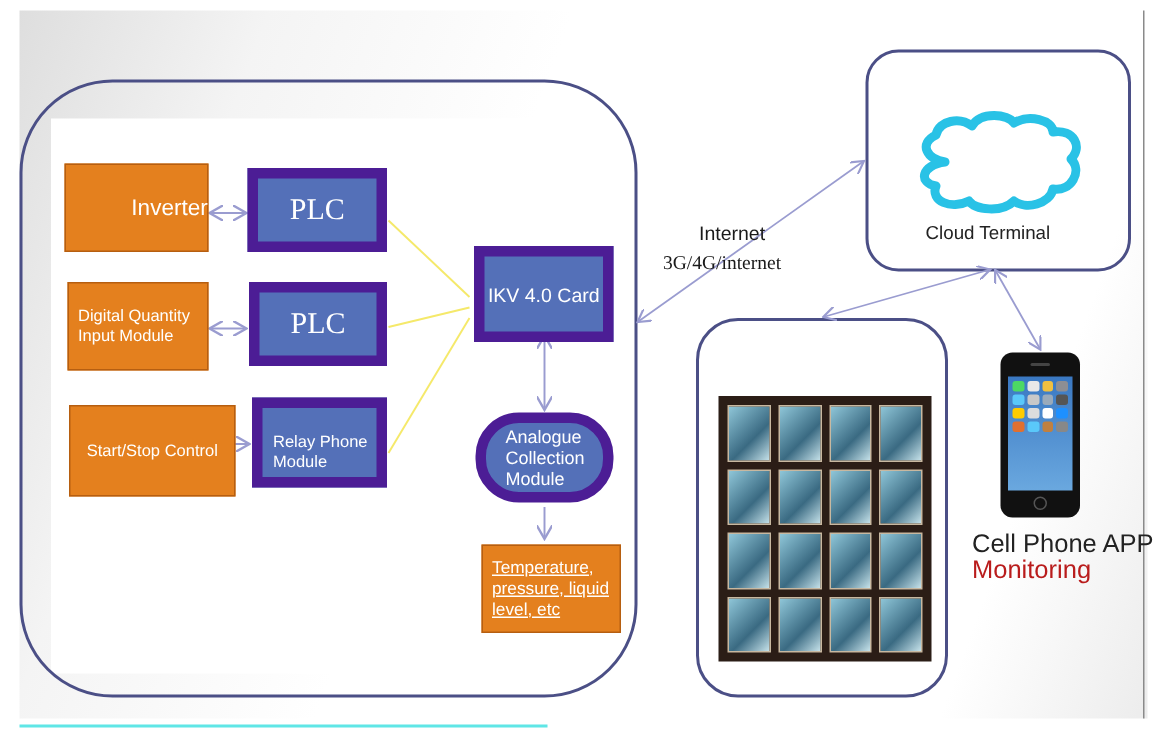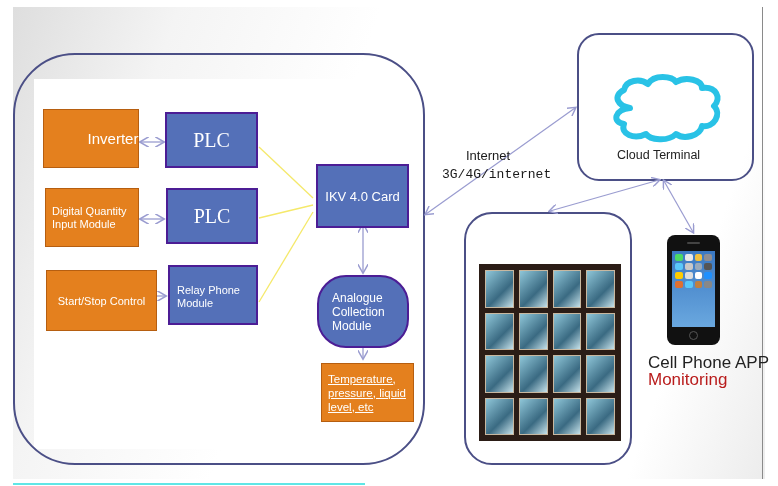--- a/index.html
+++ b/index.html
@@ -5,21 +5,21 @@
   html, body { margin:0; padding:0; background:#ffffff; }
   body { width:778px; height:486px; position:relative; overflow:hidden; font-family:"Liberation Sans", sans-serif; }
   .slide { position:absolute; left:13px; top:7px; width:752px; height:472px;
     background: linear-gradient(110deg, #dedede 0%, #f4f4f4 18%, #ffffff 40%, #ffffff 85%, #ececec 100%); }
   .right-edge { position:absolute; left:762px; top:7px; width:1px; height:472px; background:#8a8a8a; }
   .inner-white { position:absolute; left:34px; top:79px; width:380px; height:370px; background:#ffffff; }
   .cyan-line { position:absolute; left:13px; top:483px; width:352px; height:2px; background:#5fe6e6; }
   .rbox { position:absolute; border:2px solid #4b4f86; background:transparent; }
   .blk { position:absolute; box-sizing:border-box; color:#ffffff; display:flex; align-items:center; }
   .orange { background:#e4801e; border:1px solid #b65e10; }
-  .blue { background:#5470b8; border:2px solid #4c1d95; }
+  .blue { background:#5470b8; border:7px solid #4c1d95; }
   .center { justify-content:center; text-align:center; }
   .serif { font-family:"Liberation Serif", "DejaVu Serif", serif; font-size:20px; }
   .lbl { position:absolute; color:#1a1a1a; }
   svg.lines { position:absolute; left:0; top:0; }
   .cloud-bg { position:absolute; left:588px; top:73px; width:156px; height:78px; background:#ffffff; }
   .video { position:absolute; left:479px; top:264px; width:142px; height:177px; background:#2b1d16; display:grid;
     grid-template-columns:repeat(4,1fr); grid-template-rows:repeat(4,1fr); gap:5px; padding:6px; box-sizing:border-box; }
   .screen { border:1px solid #c8b8a0; background:linear-gradient(135deg,#8fc6d8,#3a6a82 60%,#c6e2ea); }
   .phone { position:absolute; left:667px; top:235px; width:53px; height:110px; background:#111; border-radius:8px; }
   .phone-screen { position:absolute; left:5px; top:16px; width:43px; height:76px; background:linear-gradient(180deg,#3a78c2,#6aa8df); display:grid;
@@ -75,29 +75,29 @@
 <div class="blk blue center serif" style="left:166px;top:188px;width:92px;height:56px;">
   <span>PLC</span>
 </div>
 <div class="blk blue" style="left:168px;top:265px;width:90px;height:60px;font-size:11px;align-items:flex-start;padding:17px 0 0 7px;line-height:13px;">
   <span style="width:70px;">Relay Phone Module</span>
 </div>
 
 <div class="blk blue center" style="left:316px;top:164px;width:93px;height:64px;font-size:13px;text-align:right;">
   <span>IKV 4.0 Card</span>
 </div>
-<div class="blk blue" style="left:317px;top:275px;width:92px;height:73px;font-size:12px;padding-left:13px;line-height:14px;border-radius:29px;">
+<div class="blk blue" style="left:317px;top:275px;width:92px;height:60px;font-size:12px;padding-left:13px;line-height:14px;border-radius:29px;">
   <span style="width:65px;">Analogue Collection Module</span>
 </div>
 <div class="blk orange" style="left:321px;top:363px;width:93px;height:59px;font-size:11.5px;padding-left:6px;line-height:14px;">
   <span style="width:86px;text-decoration:underline;">Temperature, pressure, liquid level, etc</span>
 </div>
 
 <div class="lbl" style="left:466px;top:148px;font-family:Liberation Sans, sans-serif;font-size:13px;">Internet</div>
-<div class="lbl" style="left:442px;top:167px;font-family:Liberation Mono, monospace;font-size:13px;">3G/4G/internet</div>
+<div class="lbl" style="left:442px;top:167px;font-family:Liberation Serif, serif;font-size:13px;">3G/4G/internet</div>
 
 <div class="cloud-bg"></div>
 <svg class="lines" width="778" height="486">
   <path d="M630,108 C618,106 612,96 624,90 C626,80 640,78 648,84 C654,74 672,76 676,82 C686,76 702,80 702,88 C716,86 722,98 714,106 C722,114 714,128 702,126 C700,136 684,140 676,134 C668,142 650,140 646,134 C634,140 620,134 624,124 C612,122 614,110 630,108 Z" fill="#ffffff" stroke="#29c2e6" stroke-width="6" stroke-linejoin="round"></path>
 </svg>
 <div class="lbl" style="left:617px;top:104px;font-size:12.5px;color:#222;margin-top:44px;">Cloud Terminal</div>
 
 <div class="video">
   <div class="screen"></div>
     <div class="screen"></div>

